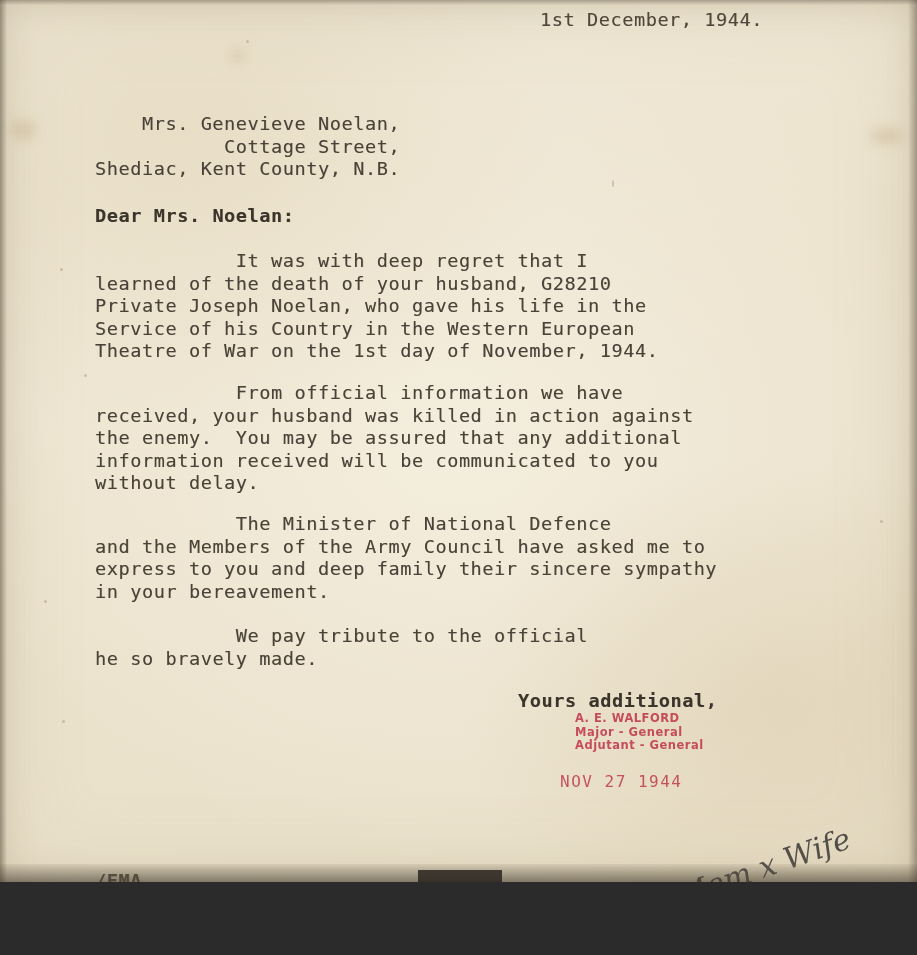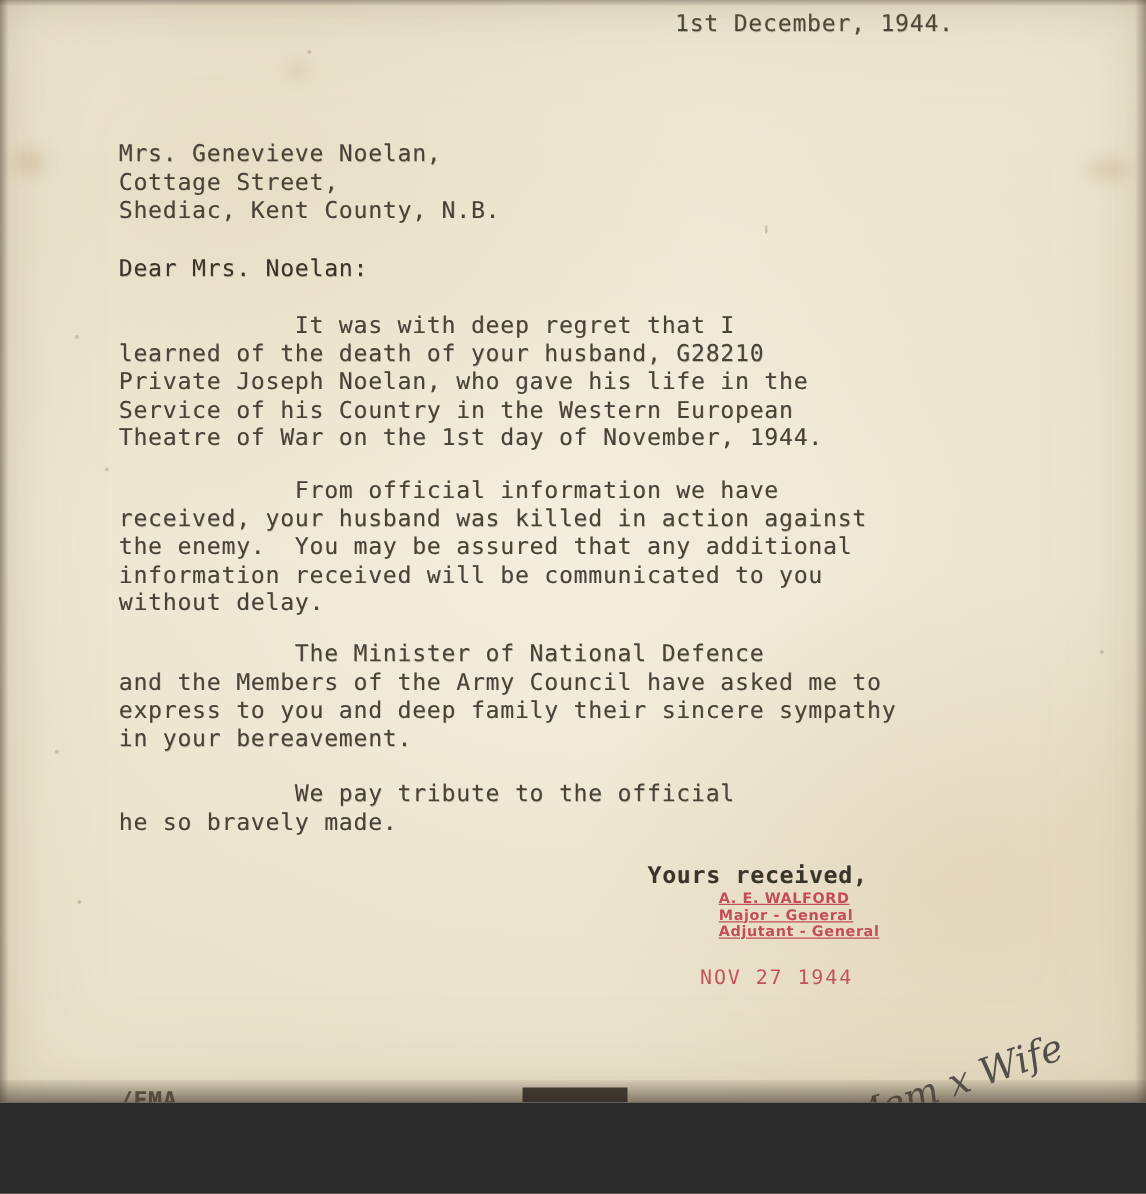--- a/index.html
+++ b/index.html
@@ -60,25 +60,26 @@
   }
   .tw.bold { font-weight: bold; color: #3b342b; }
 
   #date-line {
     top: 9px;
     left: 540px;
   }
   #addressee {
     top: 113px;
     left: 95px;
+    text-align: right;
   }
   #salutation {
     top: 205px;
     left: 95px;
-    font-weight: normal;
+    font-weight: bold;
   }
   #para-1 { top: 250px; left: 95px; }
   #para-2 { top: 382px; left: 95px; }
   #para-3 { top: 513px; left: 95px; }
   #para-4 { top: 625px; left: 95px; }
   #closing {
     top: 690px;
     left: 518px;
     font-weight: bold;
   }
@@ -102,21 +103,20 @@
     white-space: pre;
     opacity: 0.88;
   }
   #name-stamp {
     top: 712px;
     left: 575px;
     font-size: 11.5px;
     line-height: 13.5px;
     font-weight: bold;
     letter-spacing: 0.5px;
-    text-decoration: underline;
   }
   #date-stamp {
     top: 772px;
     left: 560px;
     font-size: 16px;
     letter-spacing: 1.5px;
     font-family: "DejaVu Sans Mono", monospace;
     color: #bd3346;
     opacity: 0.82;
   }
@@ -217,21 +217,21 @@
 the enemy.  You may be assured that any additional
 information received will be communicated to you
 without delay.</div>
   <div class="tw" id="para-3">            The Minister of National Defence
 and the Members of the Army Council have asked me to
 express to you and deep family their sincere sympathy
 in your bereavement.</div>
   <div class="tw" id="para-4">            We pay tribute to the official
 he so bravely made.</div>
 
-  <div class="tw bold" id="closing">Yours received,</div>
+  <div class="tw bold" id="closing">Yours additional,</div>
 
   <div class="stamp-red" id="name-stamp">A. E. WALFORD
 Major - General
 Adjutant - General</div>
 
   <div class="stamp-red" id="date-stamp">NOV 27 1944</div>
 
 
   <div class="tw" id="typist-mark">/EMA</div>
 

